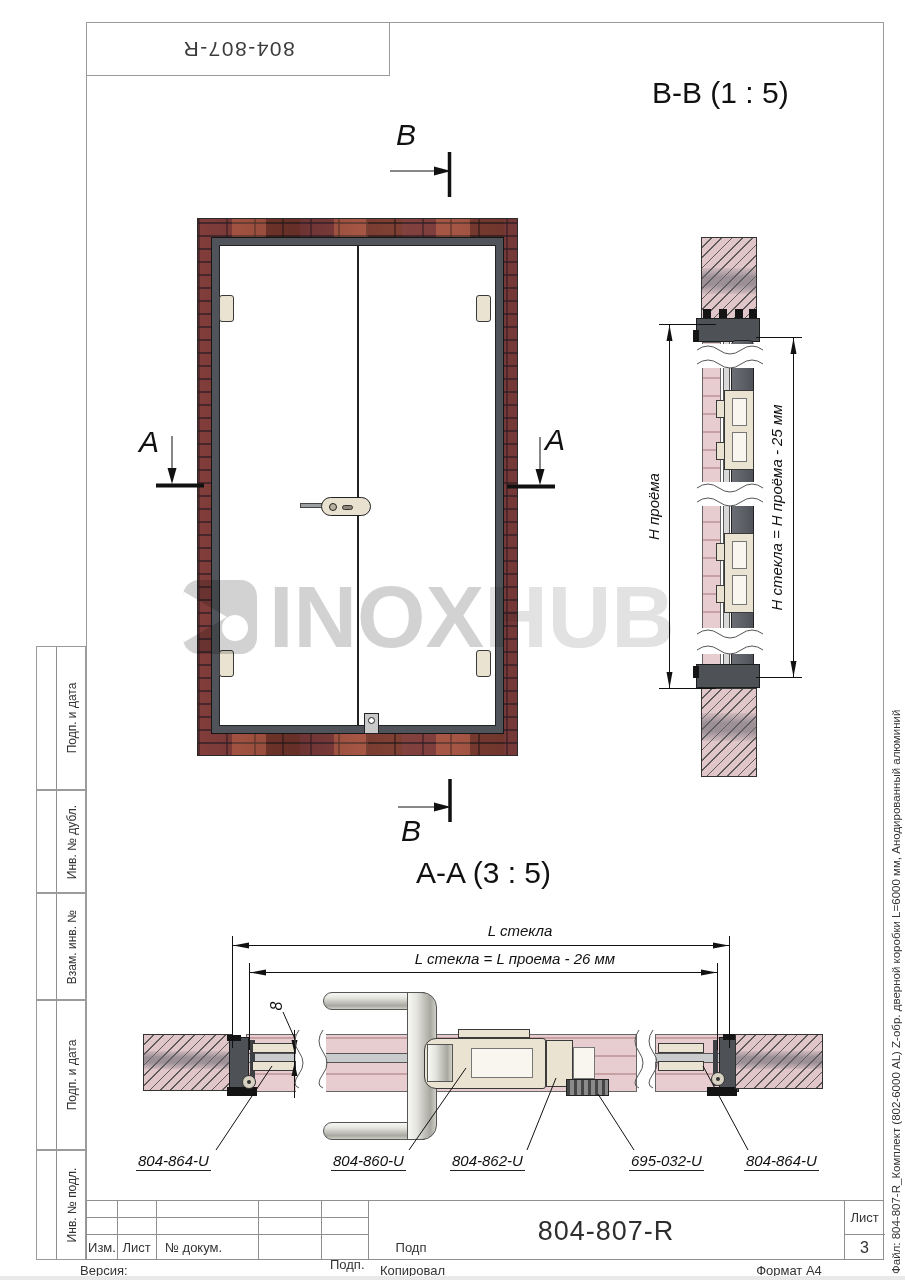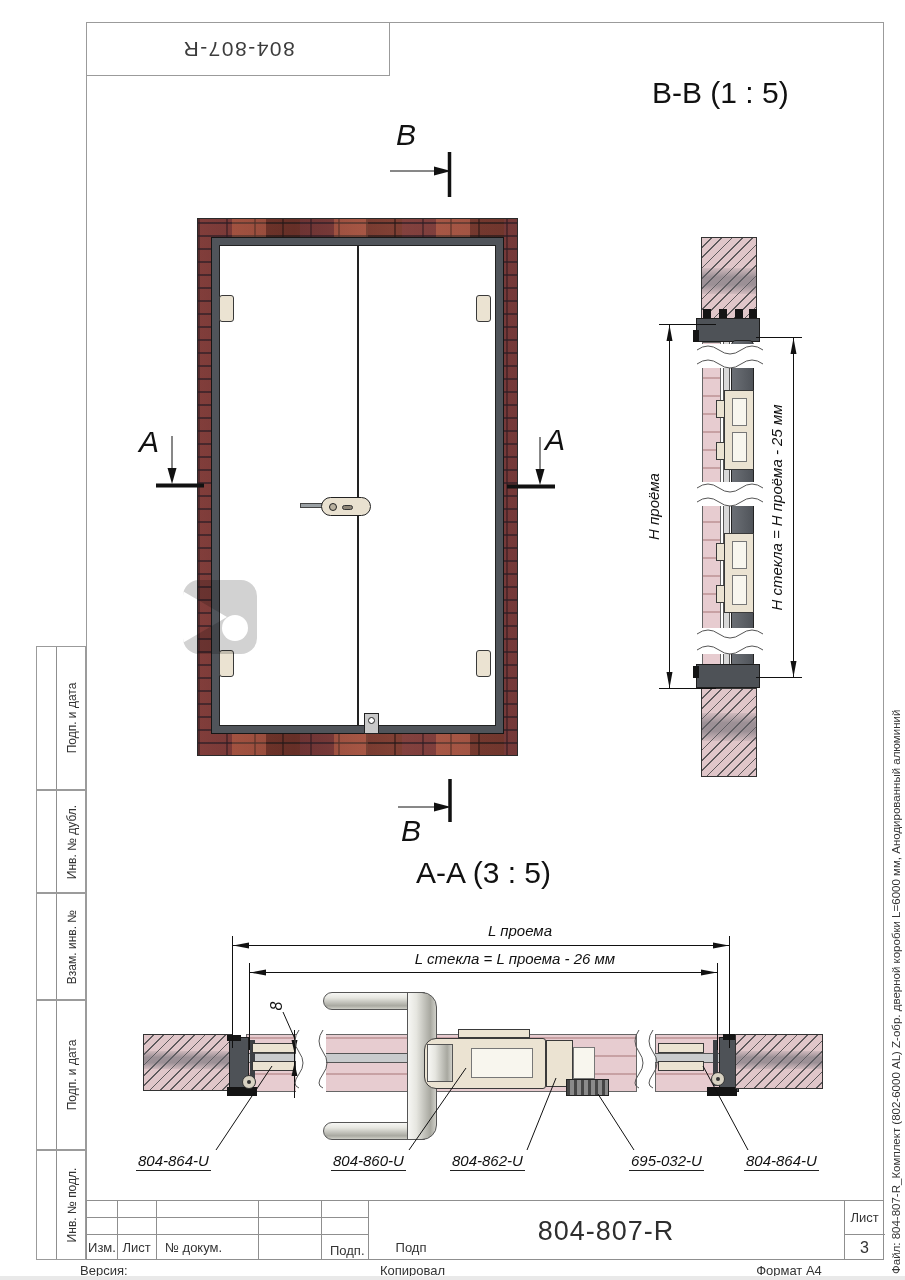--- a/index.html
+++ b/index.html
@@ -270,55 +270,58 @@
 <div class="abs txt-layer view-title" style="left:652px;top:76px">B-B (1 : 5)</div>
 <div class="abs txt-layer view-title" style="left:416px;top:856px">A-A (3 : 5)</div>
 
 <div class="abs txt-layer flexc" style="left:636px;top:346px;width:34px;height:320px">
   <span class="dim" style="transform:rotate(-90deg)">H проёма</span>
 </div>
 <div class="abs txt-layer flexc" style="left:760px;top:336px;width:34px;height:342px">
   <span class="dim" style="transform:rotate(-90deg)">H стекла = H проёма - 25 мм</span>
 </div>
 
-<div class="abs txt-layer dim" style="left:320px;top:922px;width:400px;text-align:center">L проема</div>
+<div class="abs txt-layer dim" style="left:320px;top:922px;width:400px;text-align:center">L стекла</div>
 <div class="abs txt-layer dim" style="left:315px;top:950px;width:400px;text-align:center">L стекла = L проема - 26 мм</div>
 <div class="abs txt-layer flexc" style="left:264px;top:993px;width:26px;height:26px">
   <span class="dim" style="transform:rotate(-90deg);font-size:16px">8</span>
 </div>
 
 <div class="abs txt-layer callout" style="left:136px;top:1152px">804-864-U</div>
 <div class="abs txt-layer callout" style="left:331px;top:1152px">804-860-U</div>
 <div class="abs txt-layer callout" style="left:450px;top:1152px">804-862-U</div>
 <div class="abs txt-layer callout" style="left:629px;top:1152px">695-032-U</div>
 <div class="abs txt-layer callout" style="left:744px;top:1152px">804-864-U</div>
 
 <div class="abs" id="watermark" style="left:183px;top:580px;display:flex;align-items:center;gap:12px">
   <div style="position:relative;width:74px;height:74px;border-radius:16px;background:#d2d2d2;overflow:hidden">
     <div style="position:absolute;left:-2px;top:10px;width:46px;height:54px;background:#fff;
                 clip-path:polygon(0 0,100% 50%,0 100%)"></div>
     <div style="position:absolute;right:9px;bottom:13px;width:26px;height:26px;border-radius:50%;background:#fff"></div>
+  </div>
+  <div style="font-size:88px;font-weight:800;line-height:74px;letter-spacing:0">
+    <span style="color:#d2d2d2">INOX</span><span style="color:#e2e2e2">HUB</span>
   </div>
 </div>
 
 <div class="abs" style="left:86px;top:1200px;width:798px;height:60px;border:1px solid #8f8f8f">
   <div class="abs gline" style="left:30px;top:0;width:1px;height:100%"></div>
   <div class="abs gline" style="left:69px;top:0;width:1px;height:100%"></div>
   <div class="abs gline" style="left:171px;top:0;width:1px;height:100%"></div>
   <div class="abs gline" style="left:234px;top:0;width:1px;height:100%"></div>
   <div class="abs gline" style="left:281px;top:0;width:1px;height:100%"></div>
   <div class="abs gline" style="left:757px;top:0;width:1px;height:100%"></div>
   <div class="abs gline" style="left:0;top:16px;width:281px;height:1px"></div>
   <div class="abs gline" style="left:0;top:33px;width:281px;height:1px"></div>
   <div class="abs gline" style="left:757px;top:33px;width:41px;height:1px"></div>
 
   <div class="abs flexc tbtxt" style="left:0;top:33px;width:30px;height:27px">Изм.</div>
   <div class="abs flexc tbtxt" style="left:30px;top:33px;width:39px;height:27px">Лист</div>
   <div class="abs tbtxt" style="left:78px;top:33px;width:93px;height:27px;display:flex;align-items:center">№ докум.</div>
-  <div class="abs tbtxt" style="left:243px;top:36px;width:38px;height:27px;display:flex;align-items:center">Подп.</div>
+  <div class="abs tbtxt" style="left:243px;top:50px;width:38px;height:27px;display:flex;align-items:center">Подп.</div>
   <div class="abs flexc tbtxt" style="left:281px;top:33px;width:86px;height:27px">Подп</div>
 
   <div class="abs flexc" style="left:281px;top:0;width:476px;height:60px;font-size:27px;letter-spacing:1px;color:#2e2e2e">804-807-R</div>
   <div class="abs flexc tbtxt" style="left:757px;top:0;width:41px;height:33px">Лист</div>
   <div class="abs flexc" style="left:757px;top:33px;width:41px;height:27px;font-size:16px;color:#333">3</div>
 </div>
 
 <div class="abs tbtxt" style="left:80px;top:1263px">Версия:</div>
 <div class="abs tbtxt" style="left:380px;top:1263px;width:140px;">Копировал</div>
 <div class="abs tbtxt" style="left:734px;top:1263px;width:110px;text-align:center">Формат A4</div>

